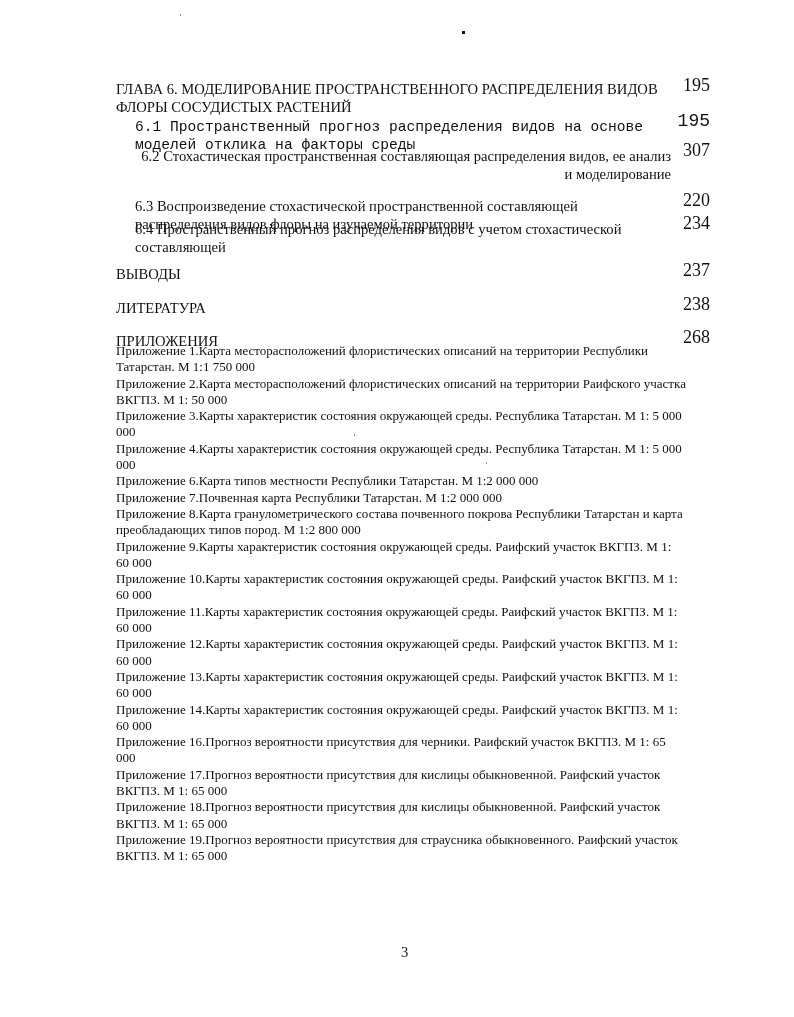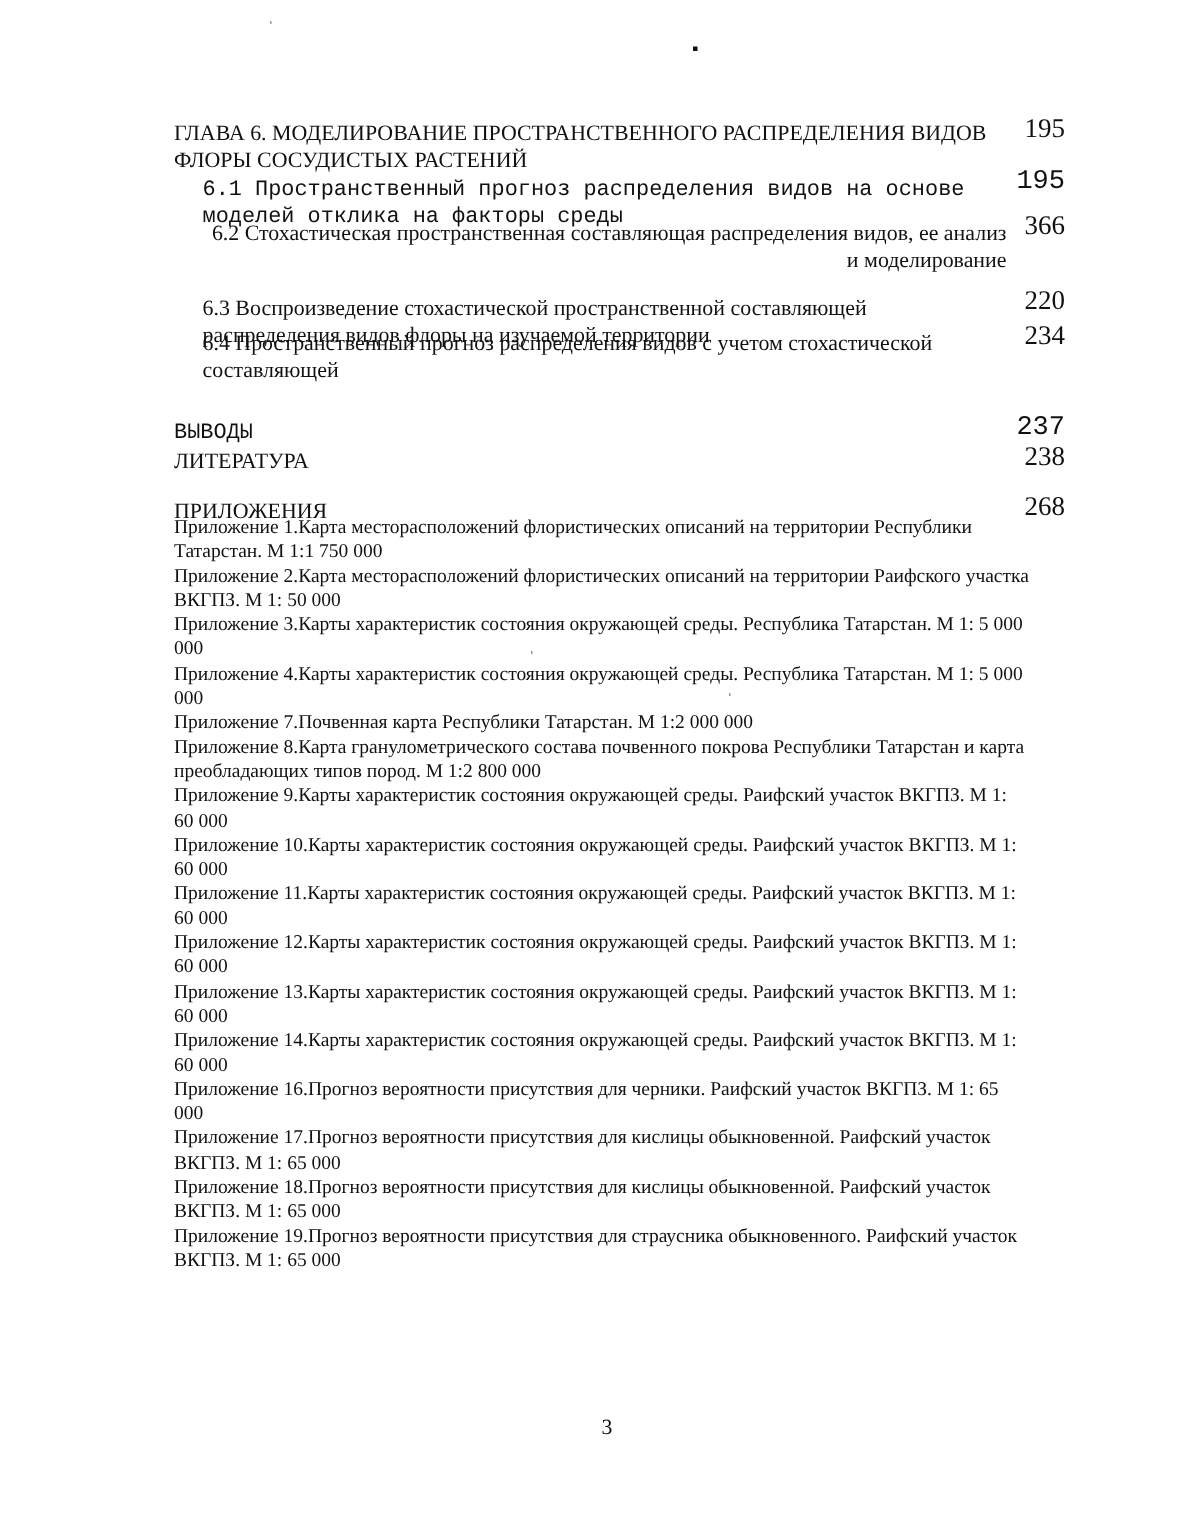--- a/index.html
+++ b/index.html
@@ -32,49 +32,50 @@
   <span class="title">ГЛАВА 6. МОДЕЛИРОВАНИЕ ПРОСТРАНСТВЕННОГО РАСПРЕДЕЛЕНИЯ ВИДОВ ФЛОРЫ СОСУДИСТЫХ РАСТЕНИЙ</span>
   <span class="page">195</span>
 </div>
 
 <div class="toc-row sub" style="top:118px;font-family:Liberation Mono, monospace;">
   <span class="title">6.1 Пространственный прогноз распределения видов на основе моделей отклика на факторы среды</span>
   <span class="page">195</span>
 </div>
 <div class="toc-row sub" style="top:147px;text-align:right;">
   <span class="title">6.2 Стохастическая пространственная составляющая распределения видов, ее анализ и моделирование</span>
-  <span class="page">366</span>
+  <span class="page">307</span>
 </div>
 <div class="toc-row sub" style="top:197px;">
   <span class="title">6.3 Воспроизведение стохастической пространственной составляющей распределения видов флоры на изучаемой территории</span>
   <span class="page">220</span>
 </div>
 <div class="toc-row sub" style="top:220px;">
   <span class="title">6.4 Пространственный прогноз распределения видов с учетом стохастической составляющей</span>
   <span class="page">234</span>
 </div>
 
-<div class="toc-row main" style="top:280px;font-family:Liberation Mono, monospace;">
+<div class="toc-row main" style="top:265px;">
   <span class="title">ВЫВОДЫ</span>
   <span class="page">237</span>
 </div>
 <div class="toc-row main" style="top:299px;">
   <span class="title">ЛИТЕРАТУРА</span>
   <span class="page">238</span>
 </div>
 <div class="toc-row main" style="top:332px;">
   <span class="title">ПРИЛОЖЕНИЯ</span>
   <span class="page">268</span>
 </div>
 
 <div class="appendix-list">
   <span class="appendix-item">Приложение 1.Карта месторасположений флористических описаний на территории Республики Татарстан. М 1:1 750 000</span>
   <span class="appendix-item">Приложение 2.Карта месторасположений флористических описаний на территории Раифского участка ВКГПЗ. М 1: 50 000</span>
   <span class="appendix-item">Приложение 3.Карты характеристик состояния окружающей среды. Республика Татарстан. М 1: 5 000 000</span>
   <span class="appendix-item">Приложение 4.Карты характеристик состояния окружающей среды. Республика Татарстан. М 1: 5 000 000</span>
+  <span class="appendix-item">Приложение 6.Карта типов местности Республики Татарстан. М 1:2 000 000</span>
   <span class="appendix-item">Приложение 7.Почвенная карта Республики Татарстан. М 1:2 000 000</span>
   <span class="appendix-item">Приложение 8.Карта гранулометрического состава почвенного покрова Республики Татарстан и карта преобладающих типов пород. М 1:2 800 000</span>
   <span class="appendix-item">Приложение 9.Карты характеристик состояния окружающей среды. Раифский участок ВКГПЗ. М 1: 60 000</span>
   <span class="appendix-item">Приложение 10.Карты характеристик состояния окружающей среды. Раифский участок ВКГПЗ. М 1: 60 000</span>
   <span class="appendix-item">Приложение 11.Карты характеристик состояния окружающей среды. Раифский участок ВКГПЗ. М 1: 60 000</span>
   <span class="appendix-item">Приложение 12.Карты характеристик состояния окружающей среды. Раифский участок ВКГПЗ. М 1: 60 000</span>
   <span class="appendix-item">Приложение 13.Карты характеристик состояния окружающей среды. Раифский участок ВКГПЗ. М 1: 60 000</span>
   <span class="appendix-item">Приложение 14.Карты характеристик состояния окружающей среды. Раифский участок ВКГПЗ. М 1: 60 000</span>
   <span class="appendix-item">Приложение 16.Прогноз вероятности присутствия для черники. Раифский участок ВКГПЗ. М 1: 65 000</span>
   <span class="appendix-item">Приложение 17.Прогноз вероятности присутствия для кислицы обыкновенной. Раифский участок ВКГПЗ. М 1: 65 000</span>

